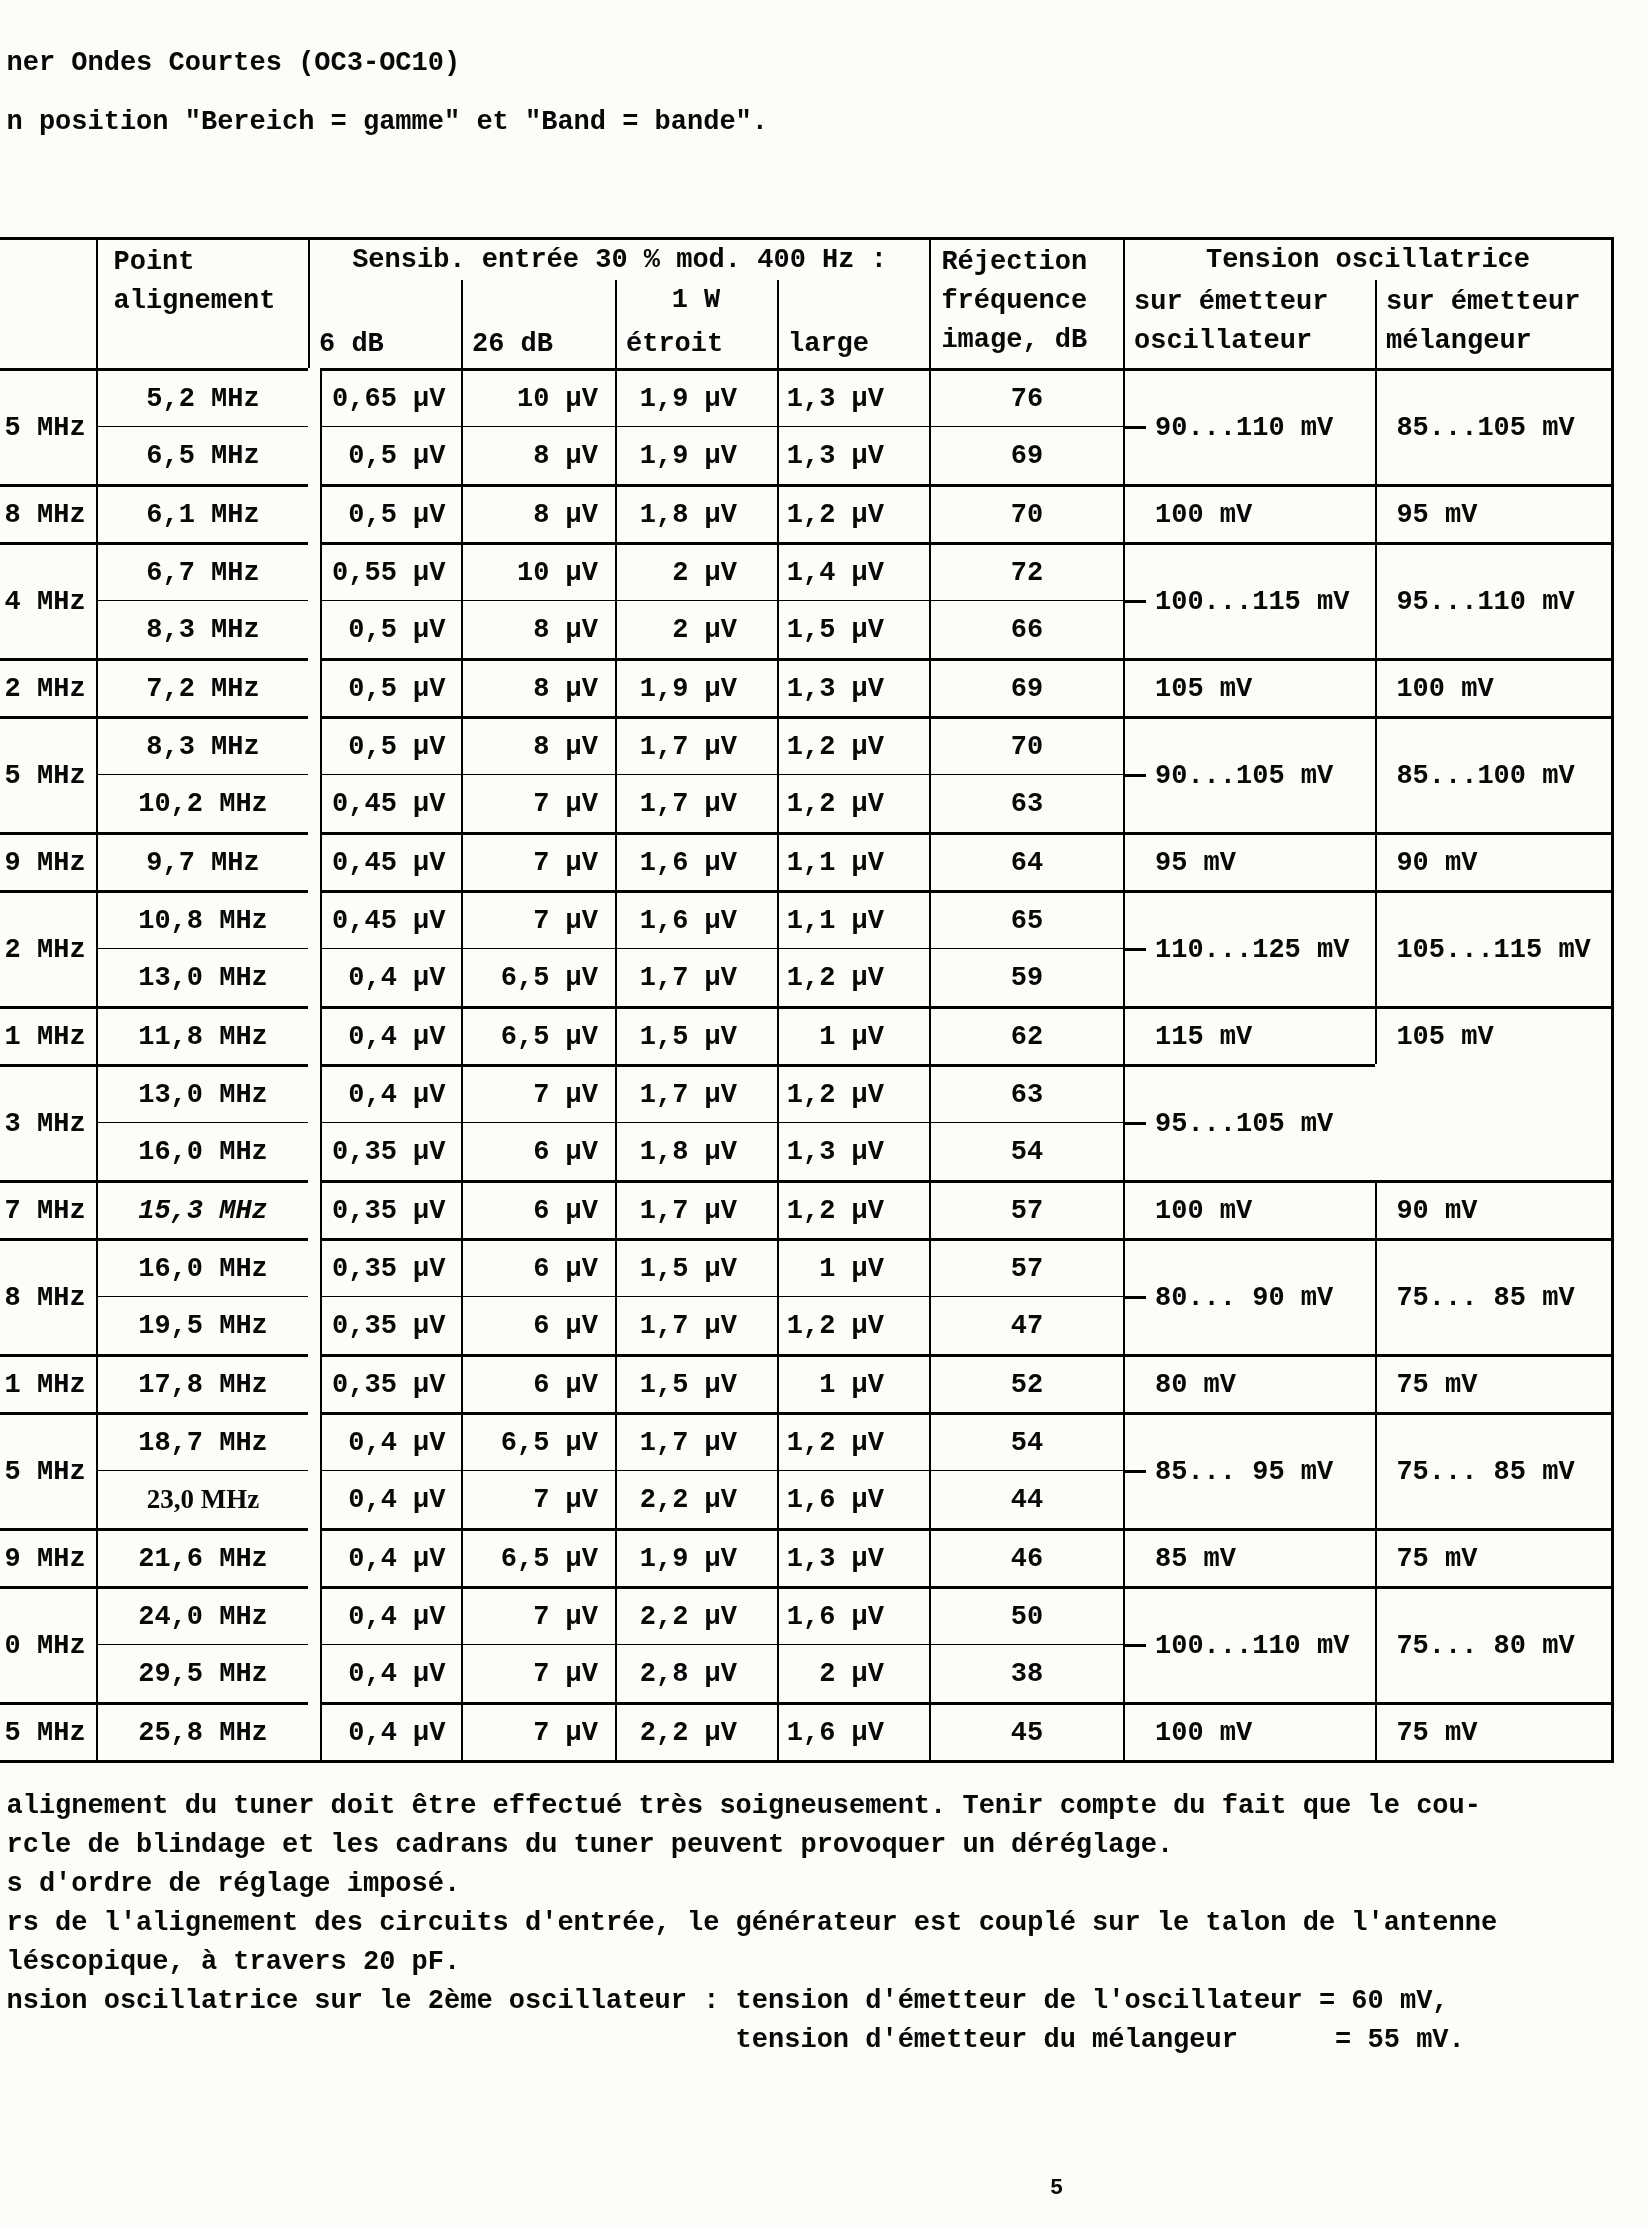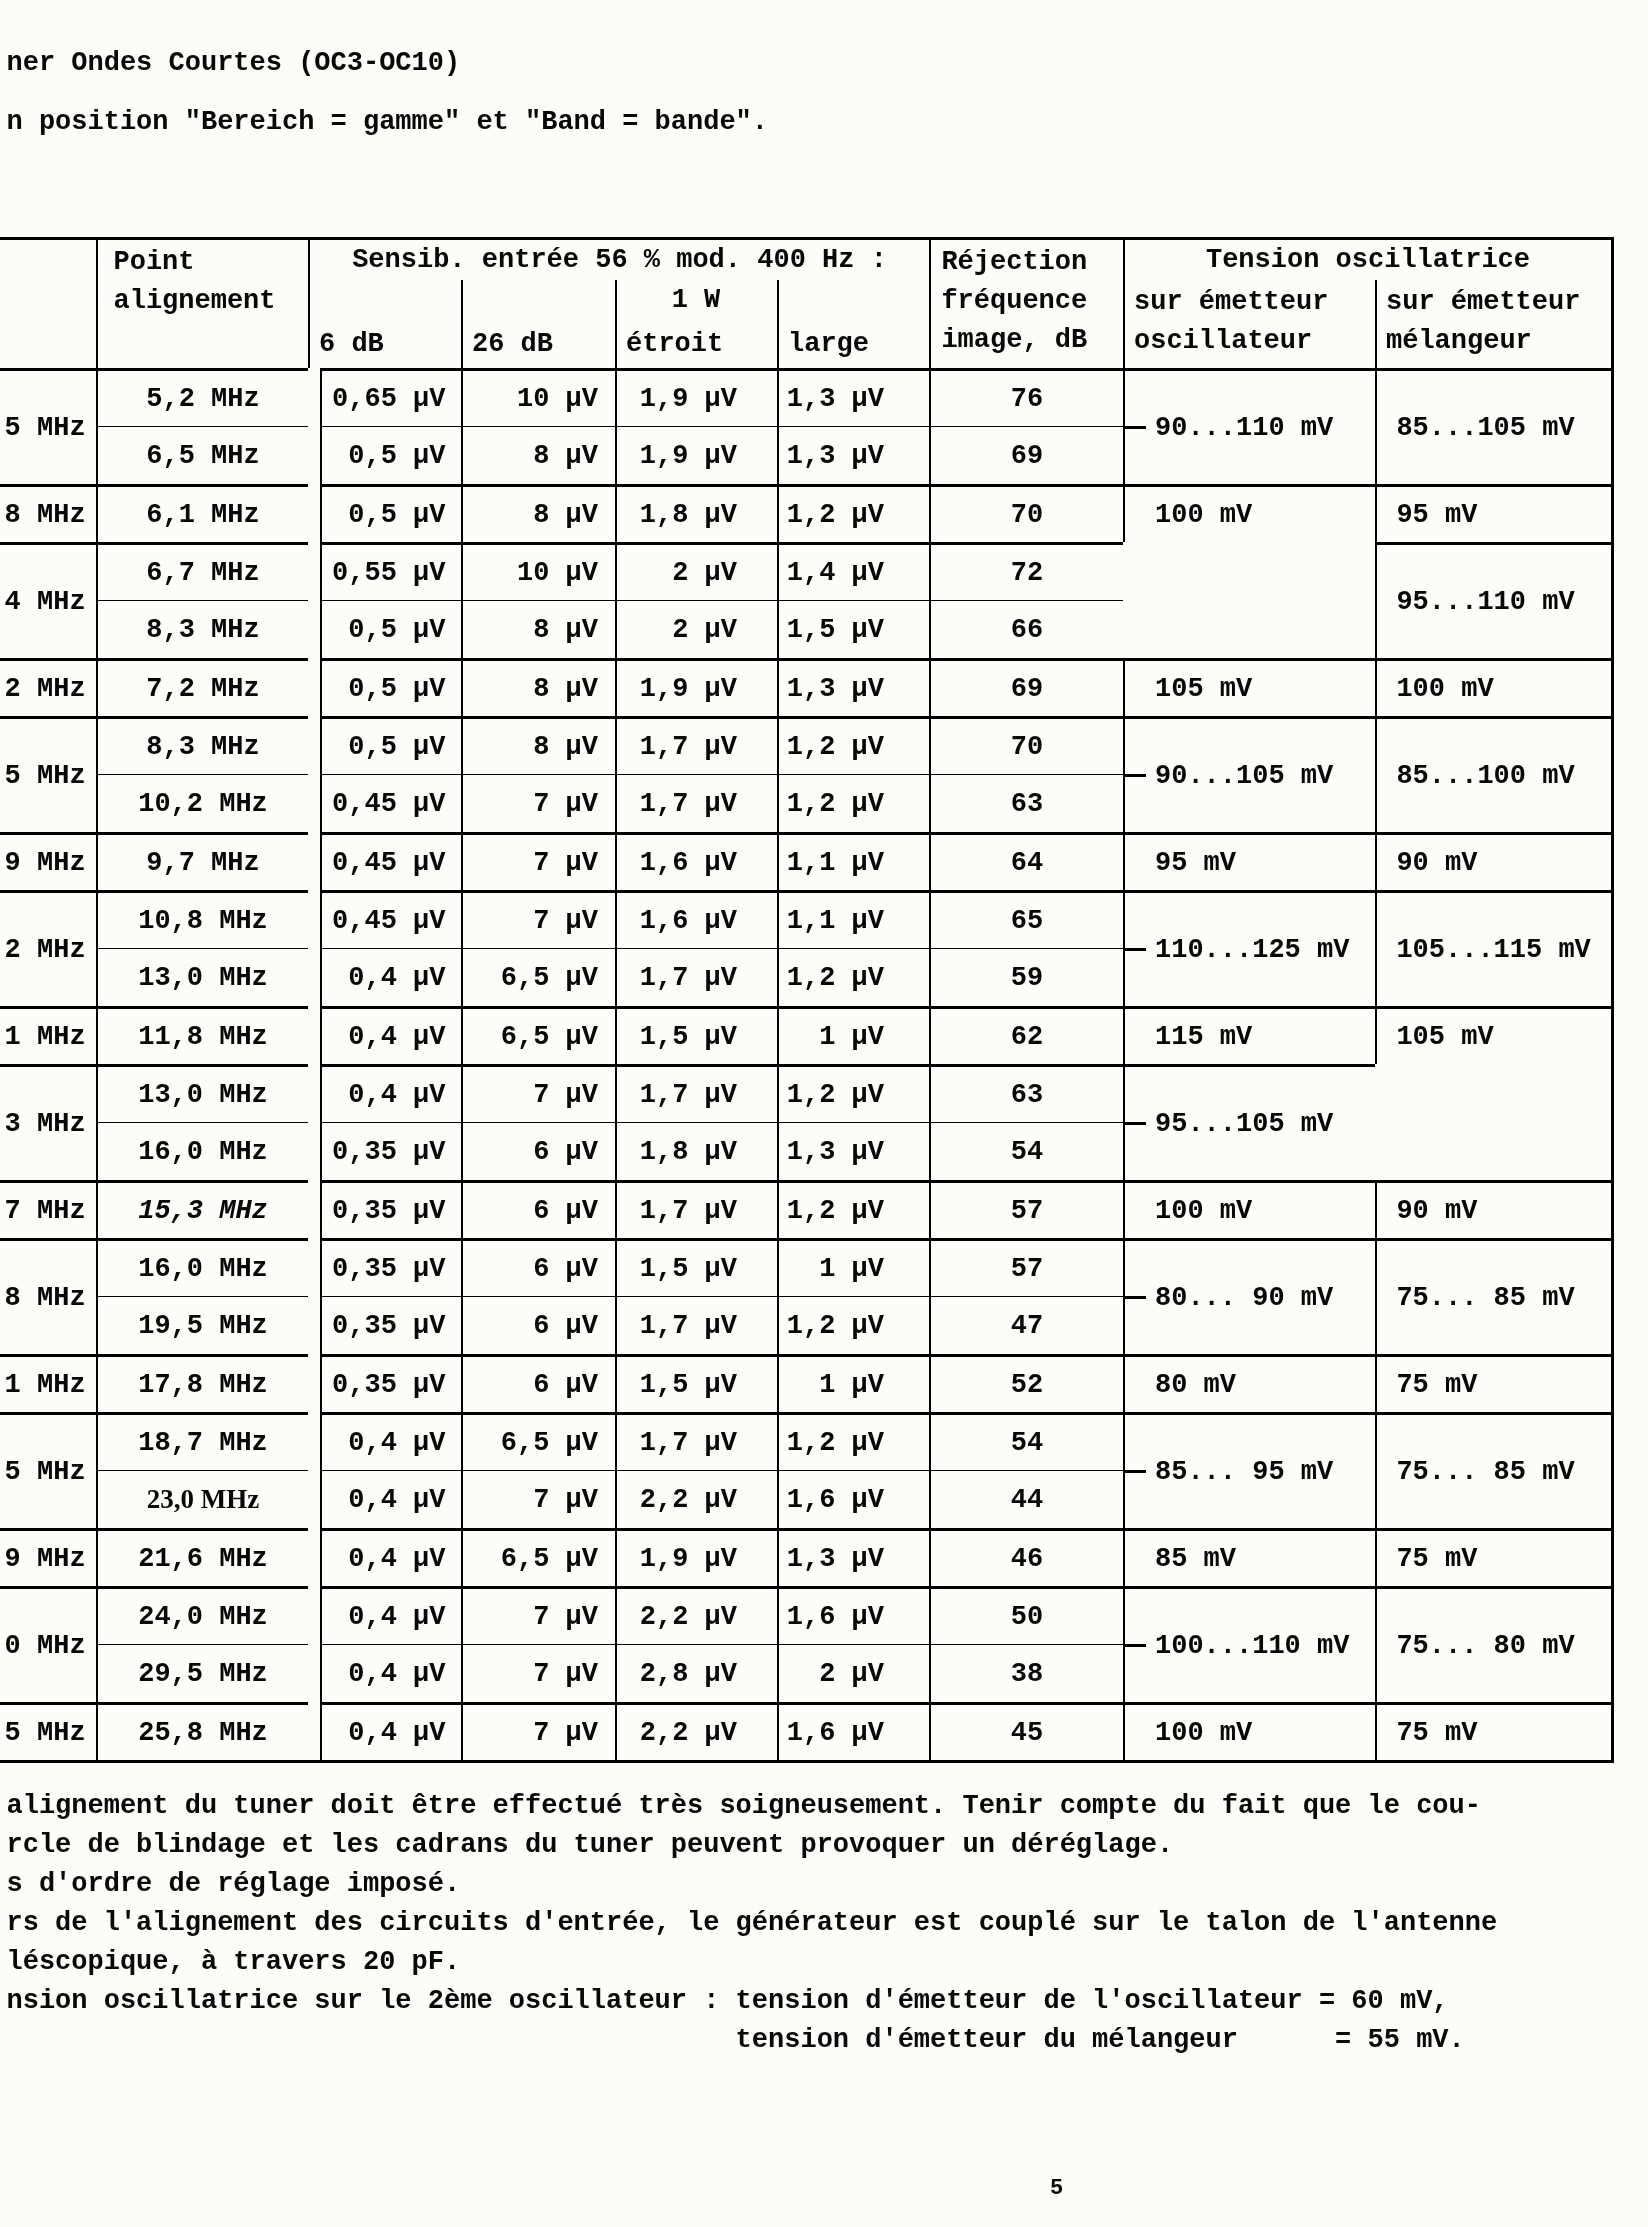--- a/index.html
+++ b/index.html
@@ -94,21 +94,21 @@
 <div id="hdr2" class="line">n position "Bereich = gamme" et "Band = bande".</div>
 
 <div id="tbl">
   <div class="cell h-band noL"></div>
 
   <div class="cell h-point">
     <span>Point</span>
     <span>alignement</span>
   </div>
 
-  <div class="cell h-sens">Sensib. entrée 56 % mod. 400 Hz :</div>
+  <div class="cell h-sens">Sensib. entrée 30 % mod. 400 Hz :</div>
 
   <div class="cell h-sub h-sub1">6 dB</div>
   <div class="cell h-sub h-sub2">26 dB</div>
   <div class="cell h-sub h-sub3">étroit</div>
   <div class="cell h-sub h-sub4">large</div>
   <div class="cell h-1w">1 W</div>
 
   <div class="cell h-rej">
     <span>Réjection</span>
     <span>fréquence</span>
@@ -156,20 +156,21 @@
     <div class="cell c-26 gT" style="grid-area: 7 / 4 / span 1;">10 µV</div>
     <div class="cell c-et gT" style="grid-area: 7 / 5 / span 1;">2 µV</div>
     <div class="cell c-la gT" style="grid-area: 7 / 6 / span 1;">1,4 µV</div>
     <div class="cell c-rej gT" style="grid-area: 7 / 7 / span 1;">72</div>
     <div class="cell c-point tT" style="grid-area: 8 / 2 / span 1;">8,3 MHz</div>
     <div class="cell c-6 tT" style="grid-area: 8 / 3 / span 1;">0,5 µV</div>
     <div class="cell c-26 tT" style="grid-area: 8 / 4 / span 1;">8 µV</div>
     <div class="cell c-et tT" style="grid-area: 8 / 5 / span 1;">2 µV</div>
     <div class="cell c-la tT" style="grid-area: 8 / 6 / span 1;">1,5 µV</div>
     <div class="cell c-rej tT" style="grid-area: 8 / 7 / span 1;">66</div>
+    <div class="cell c-osc gT stub" style="grid-area: 7 / 8 / span 2;">100...115 mV</div>
     <div class="cell c-mel gT" style="grid-area: 7 / 9 / span 2;">95...110 mV</div>
     <div class="cell c-band gT" style="grid-area: 9 / 1 / span 1;">2 MHz</div>
     <div class="cell c-point gT" style="grid-area: 9 / 2 / span 1;">7,2 MHz</div>
     <div class="cell c-6 gT" style="grid-area: 9 / 3 / span 1;">0,5 µV</div>
     <div class="cell c-26 gT" style="grid-area: 9 / 4 / span 1;">8 µV</div>
     <div class="cell c-et gT" style="grid-area: 9 / 5 / span 1;">1,9 µV</div>
     <div class="cell c-la gT" style="grid-area: 9 / 6 / span 1;">1,3 µV</div>
     <div class="cell c-rej gT" style="grid-area: 9 / 7 / span 1;">69</div>
     <div class="cell c-osc gT" style="grid-area: 9 / 8 / span 1;">105 mV</div>
     <div class="cell c-mel gT" style="grid-area: 9 / 9 / span 1;">100 mV</div>

